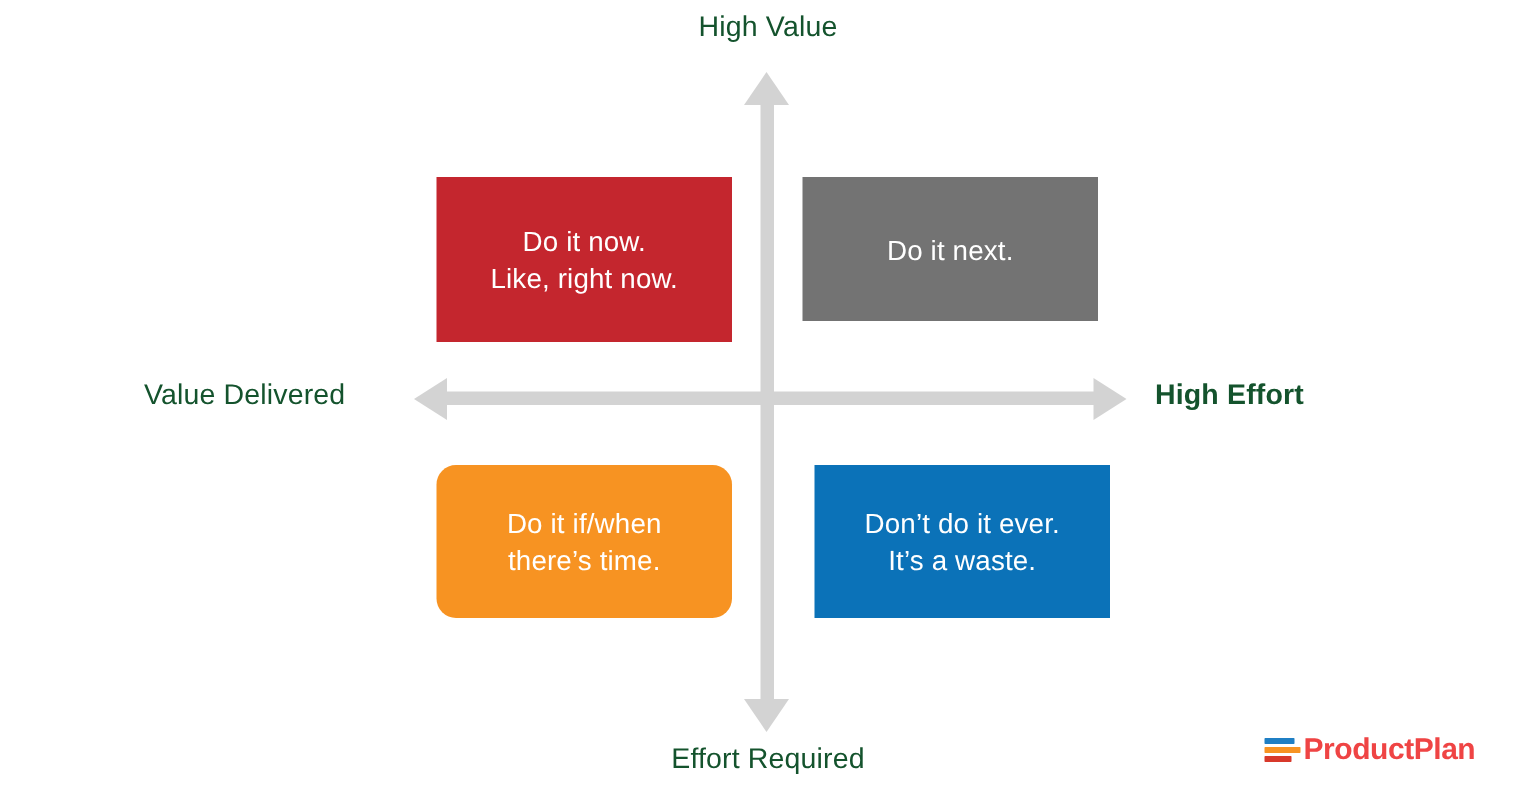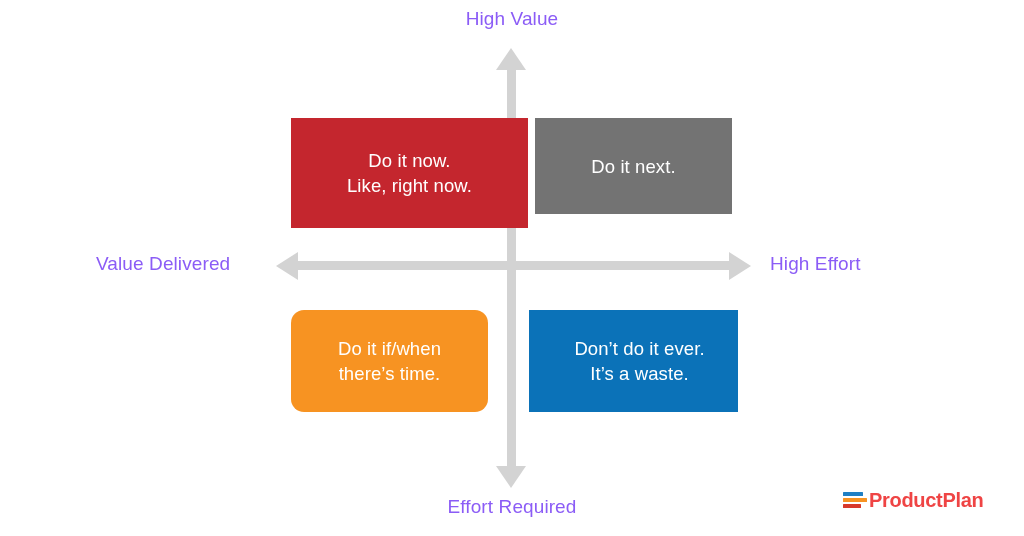--- a/index.html
+++ b/index.html
@@ -67,21 +67,21 @@
     left: 729px;
     top: 252px;
     border-top: 14px solid transparent;
     border-bottom: 14px solid transparent;
     border-left: 22px solid #d3d3d3;
   }
 
   
   .axis-label {
     position: absolute;
-    color: #8b5cf6;
+    color: #14532d;
     font-size: 19px;
     font-weight: 400;
     letter-spacing: 0.1px;
     white-space: nowrap;
   }
   .label-top {
     left: 0;
     top: 8px;
     width: 1024px;
     text-align: center;
@@ -92,65 +92,65 @@
     width: 1024px;
     text-align: center;
   }
   .label-left {
     left: 96px;
     top: 253px;
   }
   .label-right {
     left: 770px;
     top: 253px;
+    font-weight: bold;
   }
 
   
   .quad {
     position: absolute;
     display: flex;
     align-items: center;
     justify-content: center;
     text-align: center;
     color: #ffffff;
     font-size: 18.5px;
     line-height: 25px;
     font-weight: 400;
     letter-spacing: 0.1px;
   }
   .quad-tl {
     left: 291px;
     top: 118px;
-    width: 237px;
+    width: 197px;
     height: 110px;
     background: #c4262e;
   }
   .quad-tr {
     left: 535px;
     top: 118px;
     width: 197px;
     height: 96px;
     background: #737373;
     justify-content: center;
   }
   .quad-bl {
     left: 291px;
     top: 310px;
     width: 197px;
     height: 102px;
     background: #f79322;
     border-radius: 13px;
   }
   .quad-br {
-    left: 529px;
+    left: 543px;
     top: 310px;
     width: 197px;
     height: 102px;
     background: #0b72b8;
-    padding-left: 12px;
   }
   .quad-text {
     display: block;
     white-space: pre-line;
   }
 
   
   #logo {
     position: absolute;
     left: 843px;

